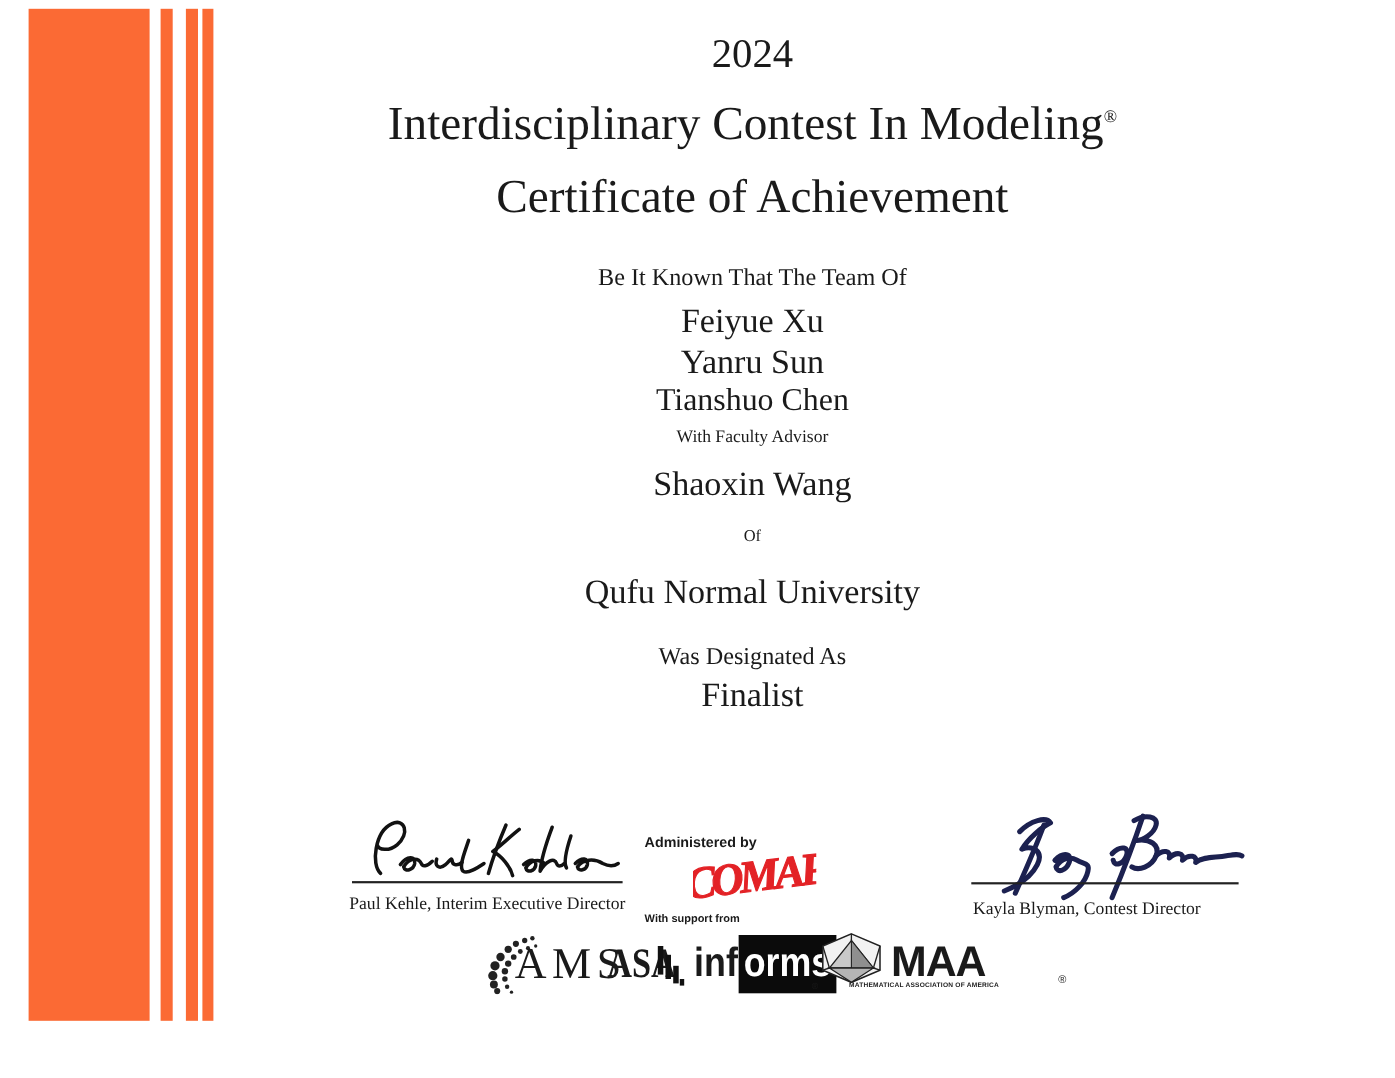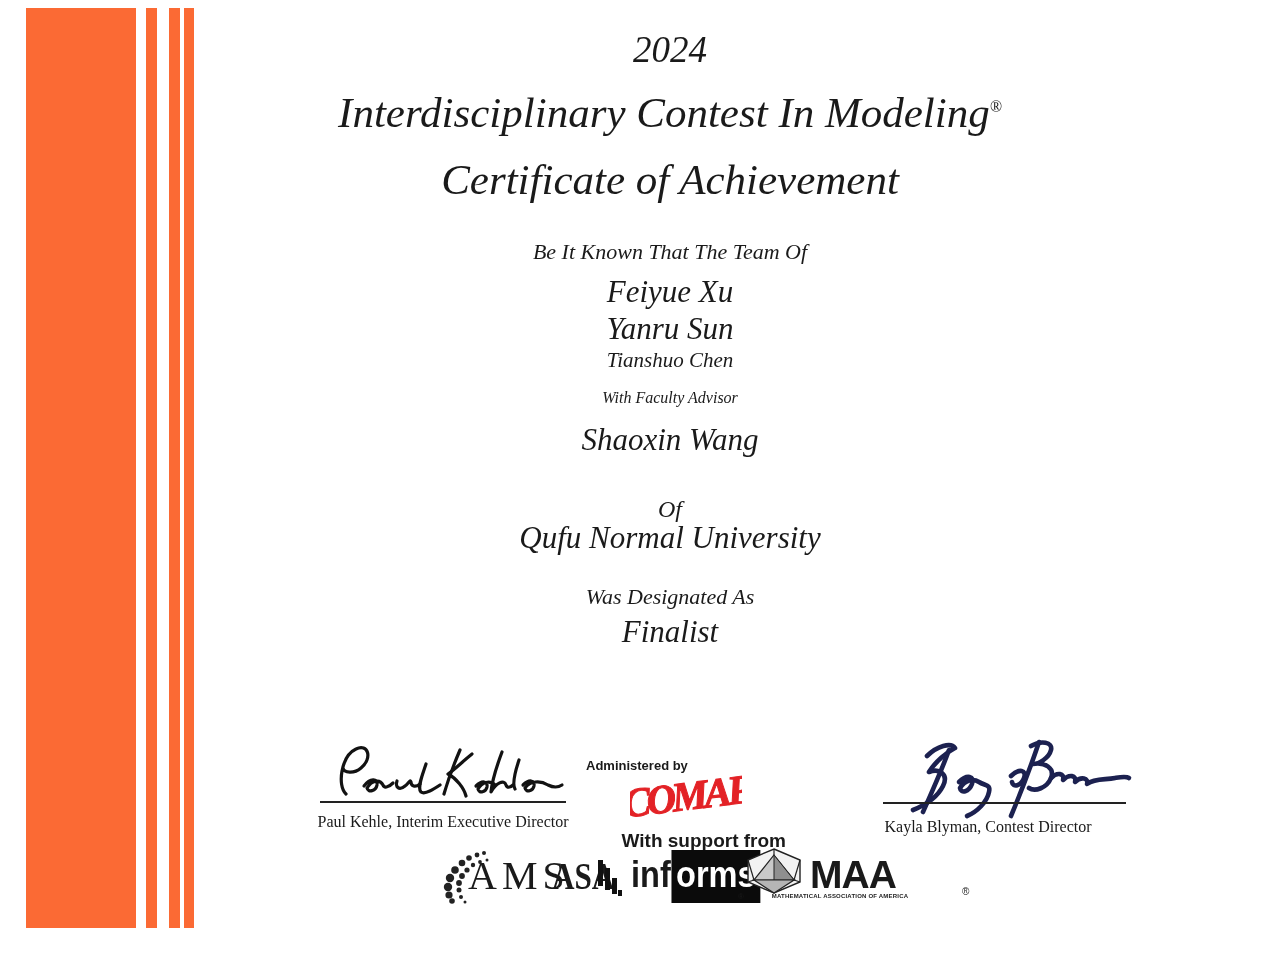--- a/index.html
+++ b/index.html
@@ -7,51 +7,51 @@
     width:1268px;height:980px;background:#ffffff;position:relative;
     font-family:"Liberation Serif", serif;color:#1a1a1a;overflow:hidden;
   }
   
   .bar{position:absolute;top:8px;height:920px;background:#fb6a34;}
   .bar-thick{left:26px;width:110px;}
   .stripe1{left:146px;width:11px;}
   .stripe2{left:169px;width:11px;}
   .stripe3{left:184px;width:10px;}
   
-  .cline{position:absolute;left:88px;width:1164px;text-align:center;white-space:nowrap;font-style:italic;}
+  .cline{position:absolute;left:102px;width:1164px;text-align:center;white-space:nowrap;}
   .year{top:28px;font-size:37px;}
   .title{top:88px;font-size:43px;}
   .title sup{font-size:16px;vertical-align:super;}
   .subtitle{top:155px;font-size:43px;text-align:center;}
   .intro{top:239px;font-size:22px;}
   .member1{top:274px;font-size:31px;}
   .member2{top:311px;font-size:31px;}
-  .member3{top:348px;font-size:21px;}
+  .member3{top:348px;font-size:29px;}
   .advlabel{top:389px;font-size:16px;}
   .advisor{top:422px;font-size:31px;}
-  .oflabel{top:480px;font-size:24px;margin-top:16px;}
+  .oflabel{top:480px;font-size:15px;}
   .institution{top:520px;font-size:31px;}
   .designated{top:584px;font-size:22px;}
   .award{top:614px;font-size:31px;}
   
   .sigline{position:absolute;height:0;border-top:2px solid #222;}
   .sigline-left{left:320px;top:801px;width:246px;}
   .sigline-right{left:883px;top:802px;width:243px;}
   .sigcaption{position:absolute;font-size:16px;white-space:nowrap;text-align:center;}
   .cap-left{left:293px;width:300px;top:813px;}
   .cap-right{left:838px;width:300px;top:818px;}
   .sigsvg{position:absolute;}
   .sig-left{left:330px;top:740px;}
   .sig-right{left:893px;top:736px;}
   
   .adminlabel{position:absolute;left:586px;width:200px;top:758px;text-align:left;
     font-family:"Liberation Sans",sans-serif;font-weight:bold;font-size:13px;white-space:nowrap;}
   .comap{position:absolute;left:630px;top:770px;}
-  .supportlabel{position:absolute;left:586px;width:200px;top:830px;text-align:right;
-    font-family:"Liberation Sans",sans-serif;font-weight:bold;font-size:19px;white-space:nowrap;}
+  .supportlabel{position:absolute;left:586px;width:200px;top:830px;text-align:left;
+    font-family:"Liberation Sans",sans-serif;font-weight:bold;font-size:10px;white-space:nowrap;}
   
   .logos{position:absolute;left:0;top:846px;width:1172px;height:60px;}
   .ams-dots{position:absolute;left:438px;top:2px;}
   .ams-text{position:absolute;left:468px;top:6px;font-size:40px;letter-spacing:5px;white-space:nowrap;}
   .asa-text{position:absolute;left:552px;top:8px;font-size:38px;font-weight:bold;
     transform:scaleX(0.82);transform-origin:left;white-space:nowrap;}
   .asa-bars{position:absolute;left:597px;top:12px;}
   .informs{position:absolute;left:631px;top:8px;font-family:"Liberation Sans",sans-serif;
     font-weight:bold;font-size:37px;white-space:nowrap;transform:scaleX(0.88);transform-origin:left;}
   .informs .boxed{background:#0b0b0b;color:#ffffff;padding:4px 5px 8px 5px;margin-left:1px;}

